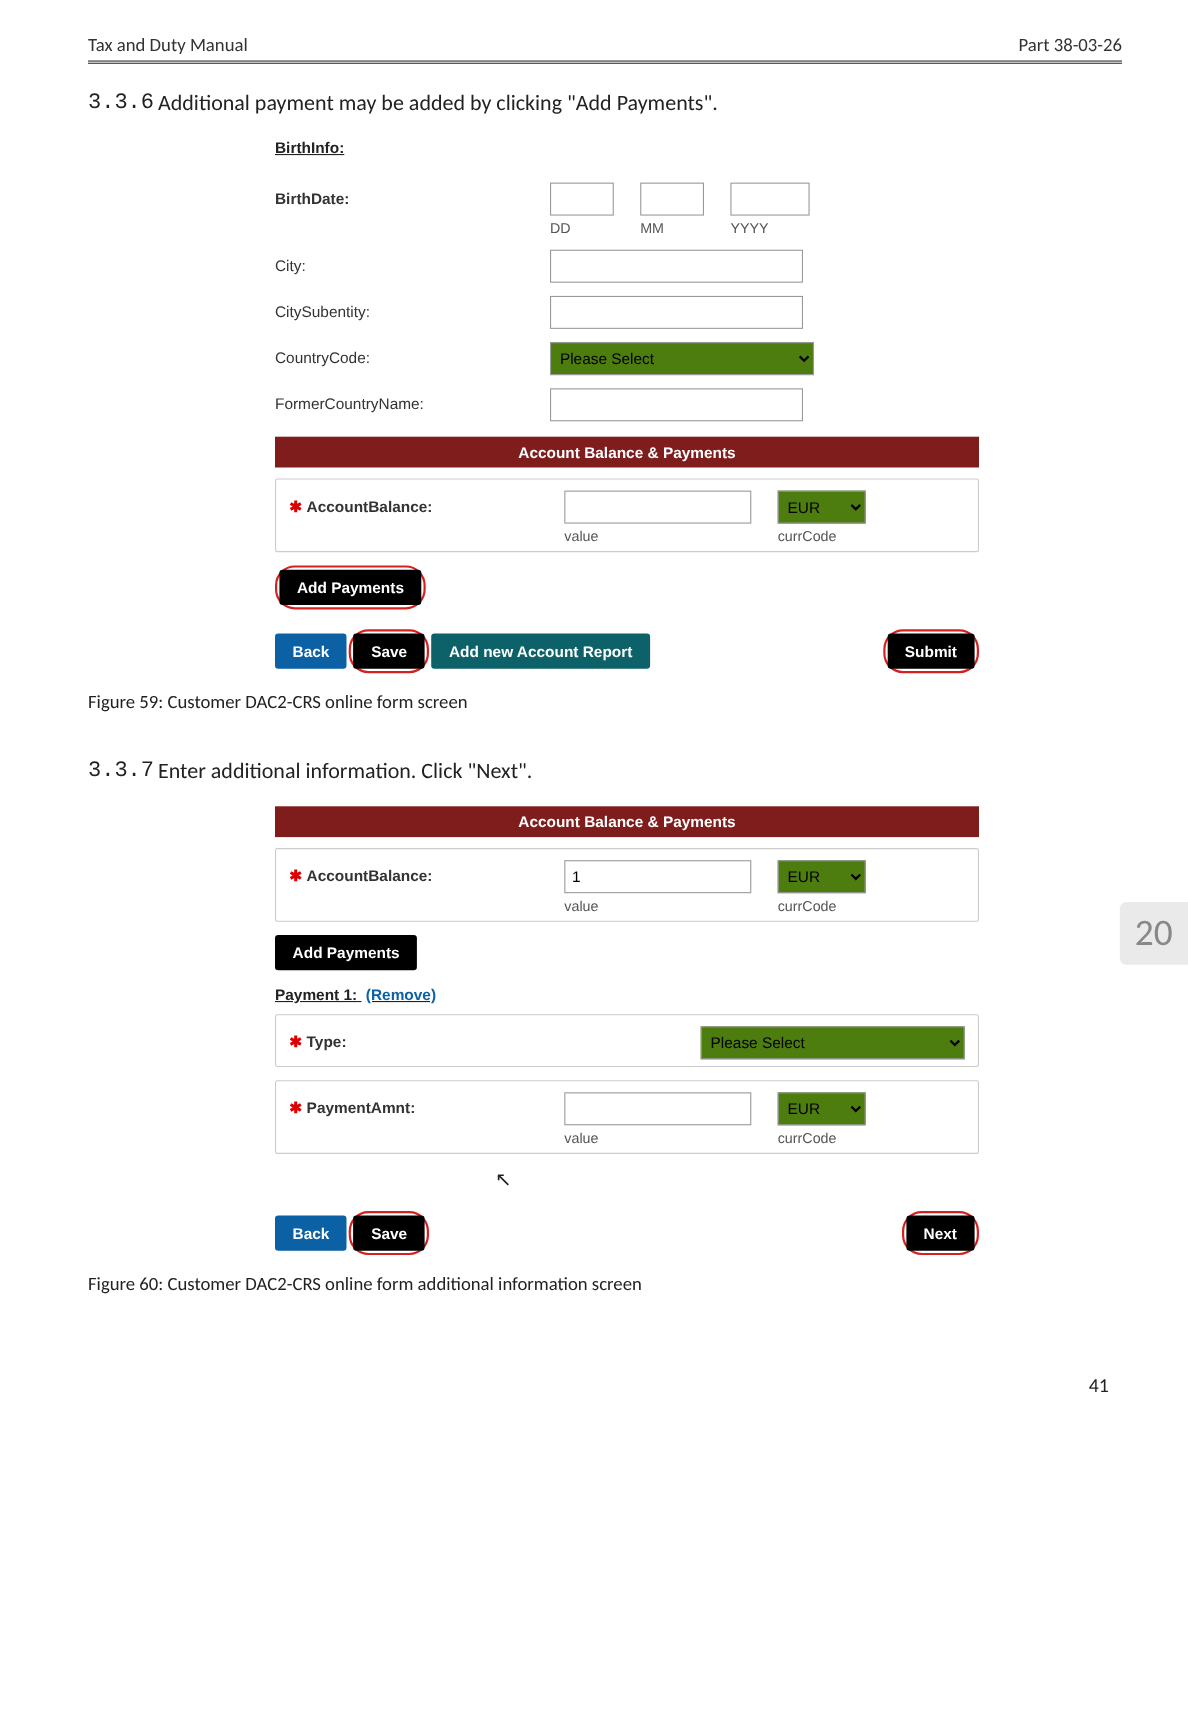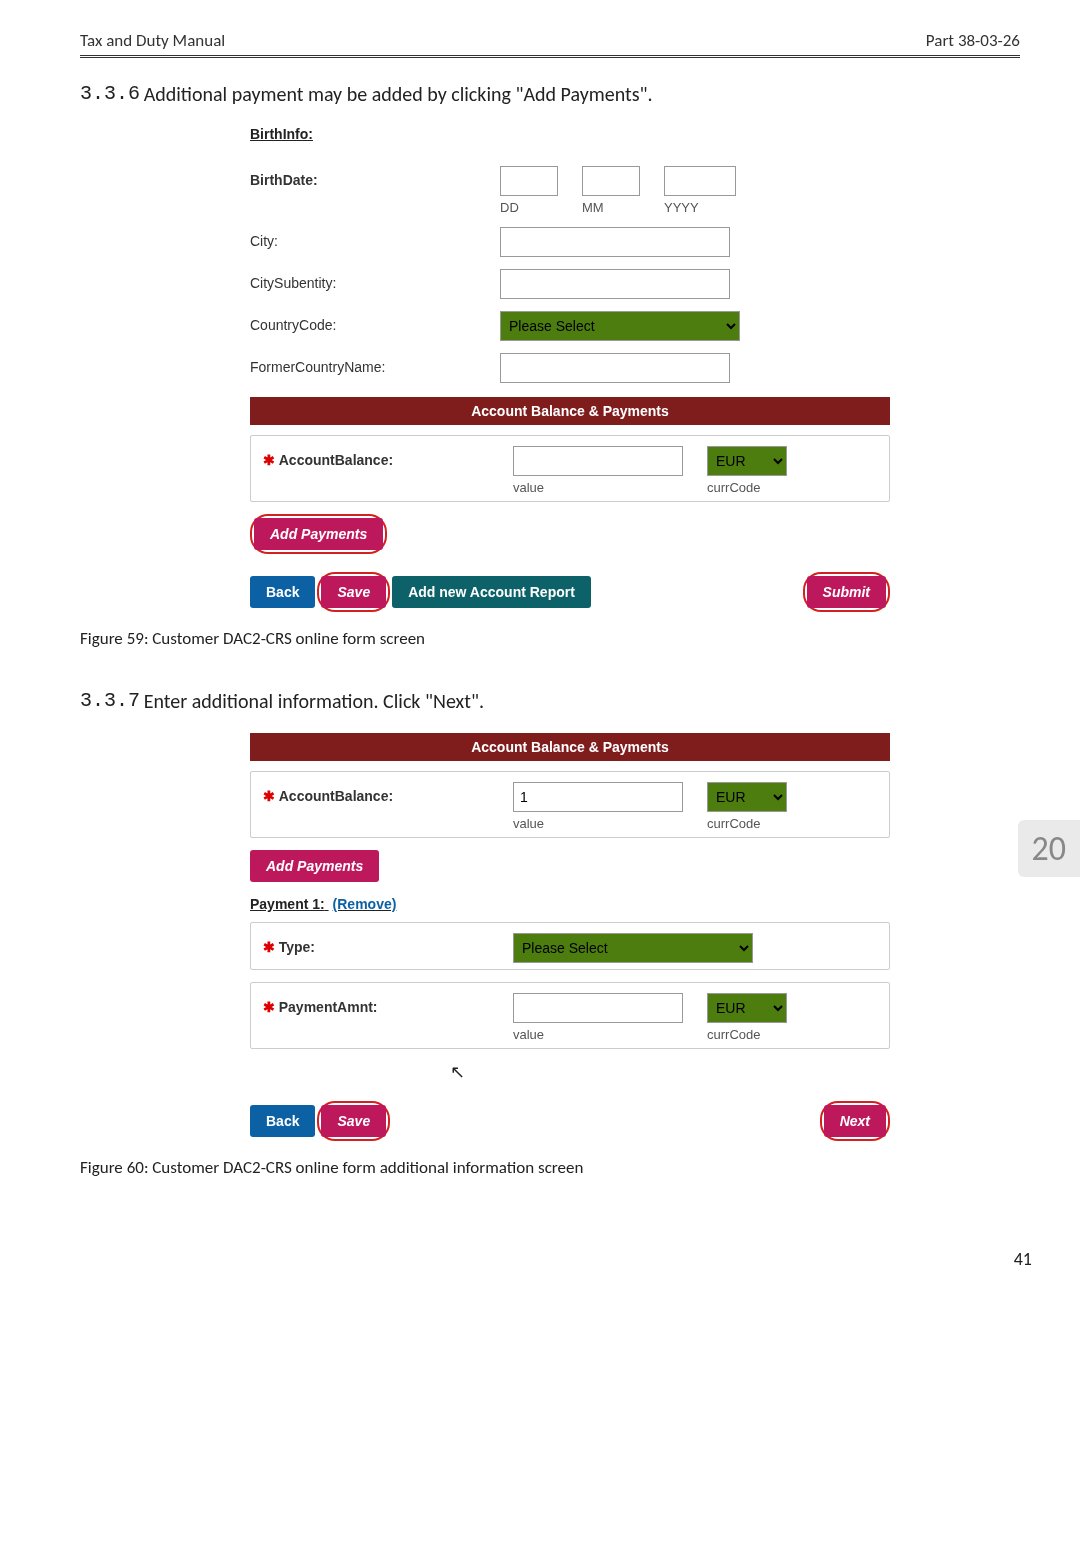--- a/index.html
+++ b/index.html
@@ -57,20 +57,21 @@
   .field-row {
     display: flex;
     align-items: flex-start;
     margin-bottom: 12px;
   }
   .field-row.boxed {
     border: 1px solid #ccc;
     border-radius: 2px;
     padding: 10px 12px 6px 12px;
     margin-bottom: 12px;
+    justify-content: space-between;
   }
   .field-label {
     width: 250px;
     font-weight: bold;
     font-size: 14px;
     padding-top: 6px;
     color: #333;
   }
   .field-label.normal {
     font-weight: normal;
@@ -118,21 +119,21 @@
   .btn {
     display: inline-block;
     color: #fff;
     font-weight: bold;
     font-size: 14px;
     border: none;
     border-radius: 3px;
     padding: 8px 16px;
     font-family: Verdana, Arial, sans-serif;
   }
-  .btn-green { background: #be185d; font-style: italic; }
+  .btn-green { background: #000000; }
   .btn-blue  { background: #0b61a4; }
   .btn-teal  { background: #0d6269; }
   .highlight-circle {
     border: 2.5px solid #d62020;
     border-radius: 18px;
     padding: 2px;
     display: inline-block;
   }
   .action-row {
     display: flex;
@@ -159,21 +160,21 @@
     top: 820px;
     background: #eaeaea;
     color: #888;
     font-size: 34px;
     padding: 8px 14px;
     border-radius: 6px 0 0 6px;
   }
   .footer-num {
     text-align: right;
     font-size: 18px;
-    padding-right: 48px;
+    padding-right: 72px;
     margin-top: 10px;
     padding-bottom: 20px;
   }
   .cursor-icon {
     font-size: 18px;
     margin-left: 200px;
   }
 </style>
 </head>
 <body>

